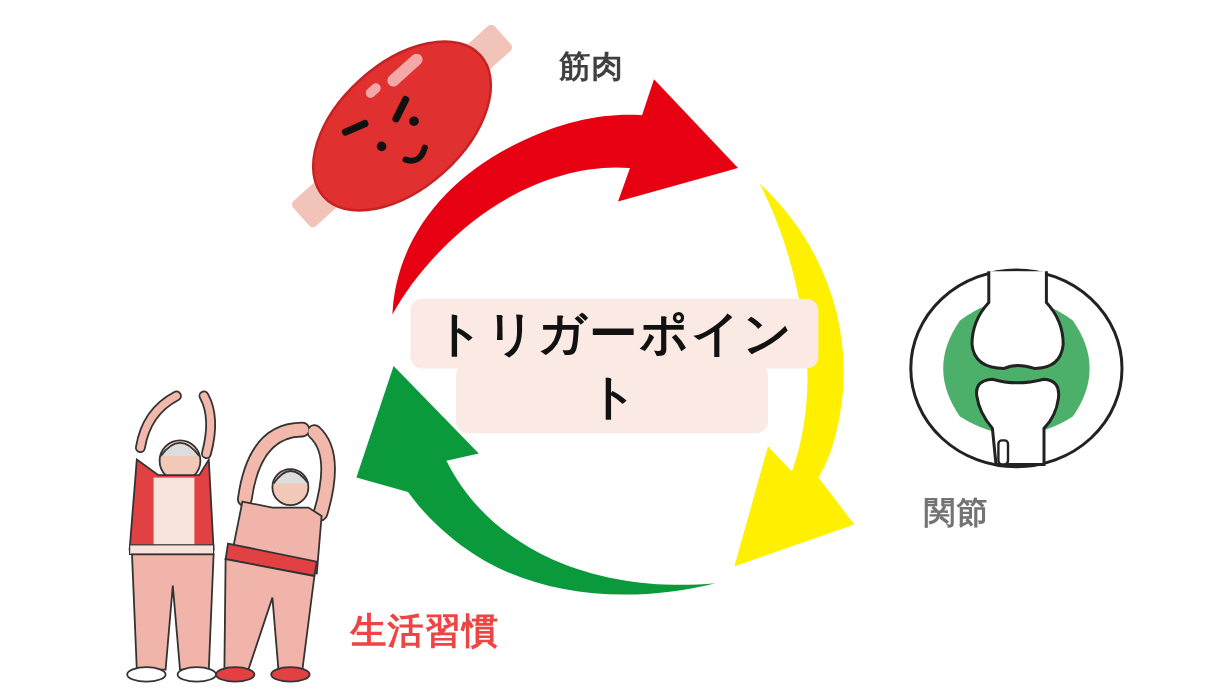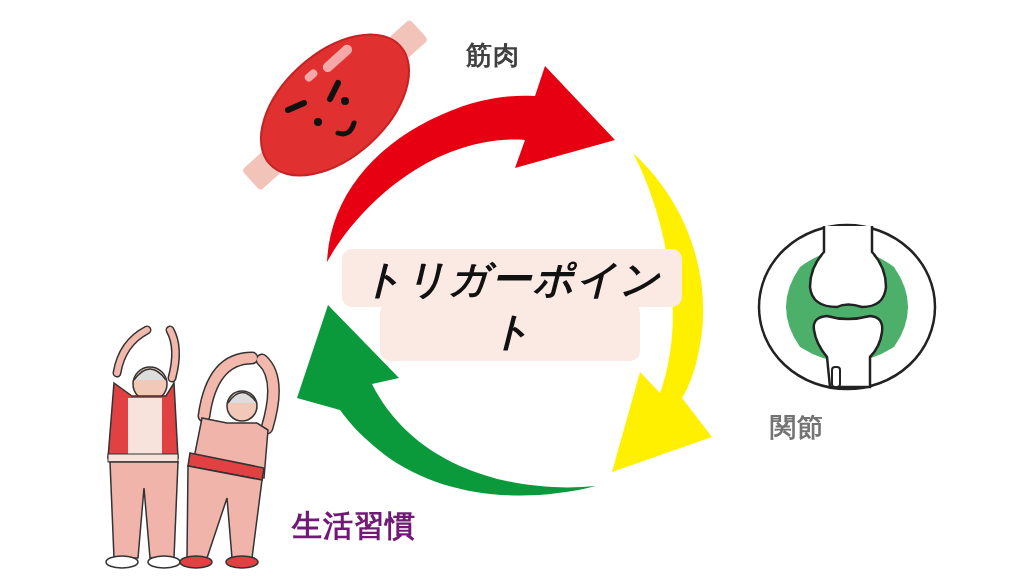--- a/index.html
+++ b/index.html
@@ -1,30 +1,30 @@
 <!DOCTYPE html>
 <html><head>
 <meta charset="utf-8">
 <style>
   html, body { margin:0; padding:0; }
   body { width:1024px; height:576px; background:#ffffff; position:relative; overflow:hidden;
          font-family:"DejaVu Sans", sans-serif; }
   .abs { position:absolute; }
   #cycle { left:0; top:0; width:1024px; height:576px; }
-  .center-box { position:absolute; left:342px; top:249px; width:340px; height:112px;font-style:italic; }
+  .center-box { position:absolute; left:342px; top:249px; width:340px; height:112px; }
   .center-box .bg1 { position:absolute; left:0; top:0; width:340px; height:58px; background:#fbeae3; border-radius:10px; }
   .center-box .bg2 { position:absolute; left:38px; top:54px; width:260px; height:58px; background:#fbeae3; border-radius:10px; }
   .center-title { position:absolute; left:0; width:340px; text-align:center; color:#111; font-weight:bold;
                   font-size:40px; letter-spacing:2px; line-height:52px; }
   .t1 { top:4px; }
   .t2 { top:56px; }
   .label { position:absolute; font-weight:bold; font-size:26px; letter-spacing:1px; }
   .lbl-muscle { left:466px; top:38px; color:#404040; }
   .lbl-joint { left:770px; top:410px; color:#737373; }
-  .lbl-life { left:292px; top:506px; color:#701a75; font-size:30px;text-align:center; }
+  .lbl-life { left:292px; top:506px; color:#ef4444; font-size:30px;text-align:center; }
 </style>
 </head>
 <body>
 
 <svg id="cycle" class="abs" viewBox="0 0 1024 576" width="1024" height="576">
 
   <path fill="#e60012" d="M327,262 C330,200 370,150 430,120 C470,100 505,94 535,96
        L545,66 L615,140 L515,168 L525,140
        C490,137 450,148 415,170 C375,195 345,230 327,262 Z"></path>
 

